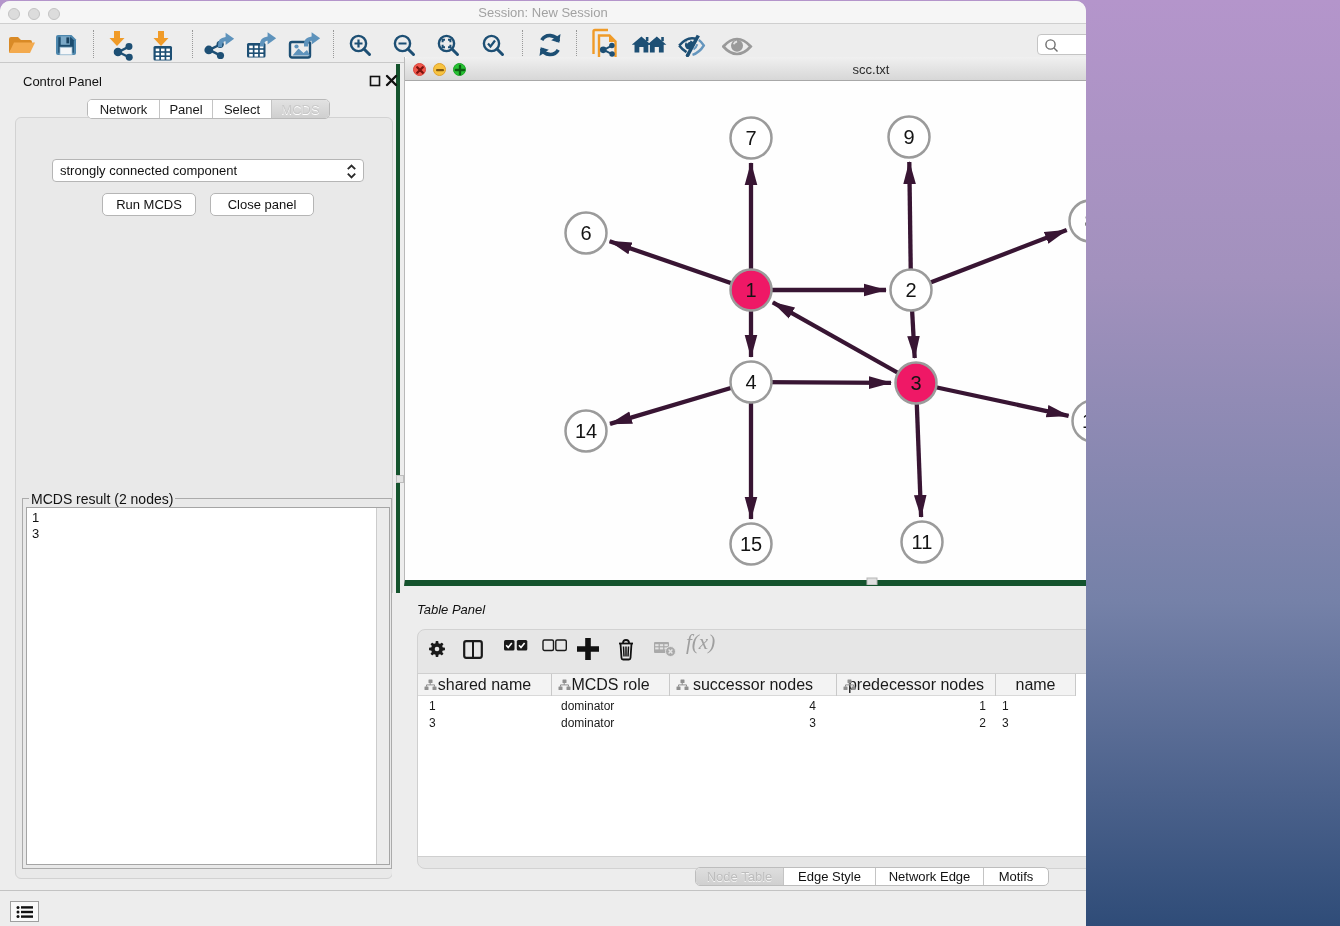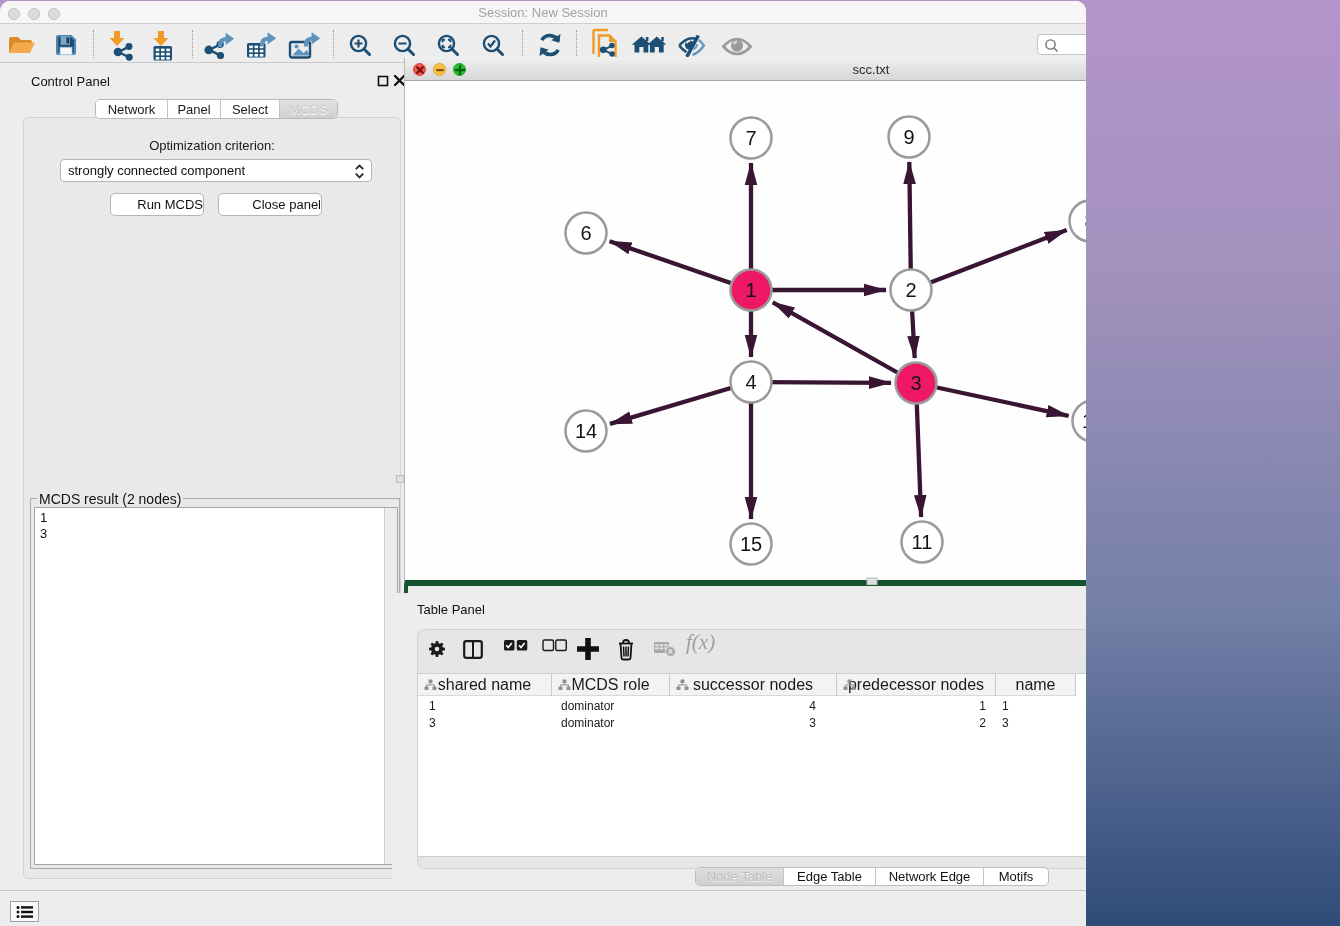--- a/index.html
+++ b/index.html
@@ -16,59 +16,59 @@
 #title-text { position:absolute; top:4px; width:100%; text-align:center;
   font-size:13px; color:#a2a2a2; }
 
 #toolbar { position:absolute; left:0; top:24px; width:100%; height:38px;
   background:#ededed; border-bottom:1px solid #c9c9c9; }
 .tbsep { position:absolute; top:5px; height:28px; width:0;
   border-left:1px dotted #999; }
 #searchbox { position:absolute; left:1037px; top:9px; width:291px; height:21px;
   background:#fff; border:1px solid #c4c4c4; border-radius:4px; }
 
-#cpanel { position:absolute; left:16px; top:63px; width:392px; height:826px;
+#cpanel { position:absolute; left:8px; top:63px; width:392px; height:826px;
   background:#ededed; border-right:4px solid #14532d; }
 #cp-title { position:absolute; left:15px; top:10px; font-size:13px; color:#111; }
 #cp-body { position:absolute; left:7px; top:53px; width:378px; height:762px;
   background:#e9e9e9; border:1px solid #d2d2d2; border-radius:6px; }
 #cp-tabs { position:absolute; left:79px; top:35px; height:20px; display:flex;
   border-radius:5px; overflow:hidden; border:1px solid #b9b9b9; background:#fff; }
 .cptab { height:100%; font-size:13px; color:#1a1a1a; text-align:center;
   line-height:19px; background:#fff; border-right:1px solid #c4c4c4; }
 .cptab:last-child { border-right:none; }
 #opt-label { position:absolute; left:0; top:74px; width:392px; text-align:center;
   font-size:13px; color:#1a1a1a; }
 #opt-select { position:absolute; left:44px; top:95px; width:312px; height:23px;
   background:#fff; border:1px solid #b5b5b5; border-radius:4px;
   font-size:13px; color:#111; line-height:21px; padding-left:7px; }
 .cbtn { position:absolute; top:129px; height:23px; background:#fff;
   border:1px solid #b5b5b5; border-radius:5px; font-size:13px; color:#111;
-  text-align:right; line-height:21px; }
+  text-align:center; line-height:21px; }
 #fieldset { position:absolute; left:14px; top:434px; width:370px; height:371px;
   border:1px solid #ababab; }
 #fs-legend { position:absolute; left:6px; top:-8px; background:#e9e9e9;
   font-size:14px; color:#111; padding:0 2px; }
 #fs-inner { position:absolute; left:3px; top:8px; width:364px; height:358px;
   background:#fff; border:1px solid #a5a5a5; font-size:13px; color:#111; }
 #fs-scroll { position:absolute; right:0px; top:0px; width:13px; height:356px;
   background:#ececec; border-left:1px solid #cccccc; }
 
 #netwin { position:absolute; left:404px; top:56px; width:933px; height:529px;
   background:#fefefe; border-left:1px solid #b9b9b9; border-bottom:6px solid #14532d; }
 #net-titlebar { position:absolute; left:0; top:0; width:100%; height:24px;
   background:linear-gradient(180deg,#f0f0f0,#d7d7d7); border-bottom:1px solid #a8a8a8;
   border-radius:3px 3px 0 0; }
 #net-title { position:absolute; top:5px; width:100%; text-align:center;
   font-size:13px; color:#2b2b2b; }
 .ntl { position:absolute; top:6px; width:13px; height:13px; border-radius:50%; }
 
 #tpanel { position:absolute; left:392px; top:592px; width:945px; height:299px;
   background:#ededed; }
-#tp-title { position:absolute; left:25px; top:9px; font-size:13px; color:#111; }
+#tp-title { position:absolute; left:25px; top:9px; font-size:13px; color:#111;font-style:italic; }
 #tp-box { position:absolute; left:25px; top:36px; width:912px; height:240px;
   background:#e6e6e6; border:1px solid #d2d2d2; border-radius:8px; }
 #tp-toolbar { position:absolute; left:25px; top:36px; width:912px; height:39px; }
 #tp-table { position:absolute; left:25px; top:80px; width:912px; height:184px;
   background:#fff; border:1px solid #cfcfcf; }
 #tp-header { position:absolute; left:0; top:0; width:658px; height:22px;
   background:#f3f3f3; border-bottom:1px solid #d9d9d9; font-size:16px; color:#1a1a1a; }
 .thcell { position:absolute; top:0; height:22px; border-right:1px solid #c9c9c9;
   text-align:center; line-height:22px; }
 .trow { position:absolute; font-size:12px; color:#1a1a1a; height:17px; line-height:17px; }
@@ -255,21 +255,20 @@
       <svg style="position:absolute;left:377px;top:10px" width="13" height="13" viewBox="0 0 13 13">
         <path d="M2 2 L11 11 M11 2 L2 11" stroke="#111" stroke-width="2.4" stroke-linecap="round"></path>
       </svg>
     <div id="cp-body"></div>
     <div id="cp-tabs">
       <div class="cptab" style="width:72px">Network</div>
       <div class="cptab" style="width:53px">Panel</div>
       <div class="cptab" style="width:59px">Select</div>
       <div class="cptab" style="width:57px;background:linear-gradient(180deg,#e2e2e2,#cfcfcf);color:#c9c9c9;text-shadow:0 1px 0 #fff;">MCDS</div>
     </div>
-    <div id="opt-label">Optimization criterion:</div>
     <div id="opt-select">strongly connected component<svg style="position:absolute;right:6px;top:3px" width="11" height="17" viewBox="0 0 11 17">
           <path d="M1.8 6.2 L5.5 2.5 L9.2 6.2" fill="none" stroke="#2b2b2b" stroke-width="1.9"></path>
           <path d="M1.8 10.6 L5.5 14.3 L9.2 10.6" fill="none" stroke="#2b2b2b" stroke-width="1.9"></path>
         </svg></div>
     <div class="cbtn" style="left:94px;width:94px">Run MCDS</div>
     <div class="cbtn" style="left:202px;width:104px">Close panel</div>
     <div id="fieldset">
       <div id="fs-legend">MCDS result (2 nodes)</div>
       <div id="fs-inner">
           <div style="padding:2px 0 0 5px;line-height:16px">1<br>3</div>
@@ -453,21 +452,21 @@
           <span class="tcell" style="left:11px">3</span>
           <span class="tcell" style="left:143px">dominator</span>
           <span class="tcell" style="left:252px;width:146px;text-align:right">3</span>
           <span class="tcell" style="left:419px;width:149px;text-align:right">2</span>
           <span class="tcell" style="left:584px">3</span>
         </div>
     </div>
     <div id="tp-tabs">
         <div id="seg">
           <div class="sg" style="width:87px;background:linear-gradient(180deg,#dedede,#d0d0d0);color:#bdbdbd;text-shadow:0 1px 0 #f6f6f6">Node Table</div>
-          <div class="sg" style="width:92px;border-left:1px solid #c4c4c4">Edge Table</div>
+          <div class="sg" style="width:92px;border-left:1px solid #c4c4c4">Edge Style</div>
           <div class="sg" style="width:108px;border-left:1px solid #c4c4c4">Network Edge</div>
           <div class="sg" style="width:65px;border-left:1px solid #c4c4c4">Motifs</div>
         </div>
       </div>
   </div>
   <div id="statusbar">
     <div id="list-btn">
         <svg style="position:absolute;left:5px;top:3px" width="18" height="14" viewBox="0 0 18 14">
           <g fill="#111">
             <circle cx="2" cy="2.4" r="1.5"></circle>

